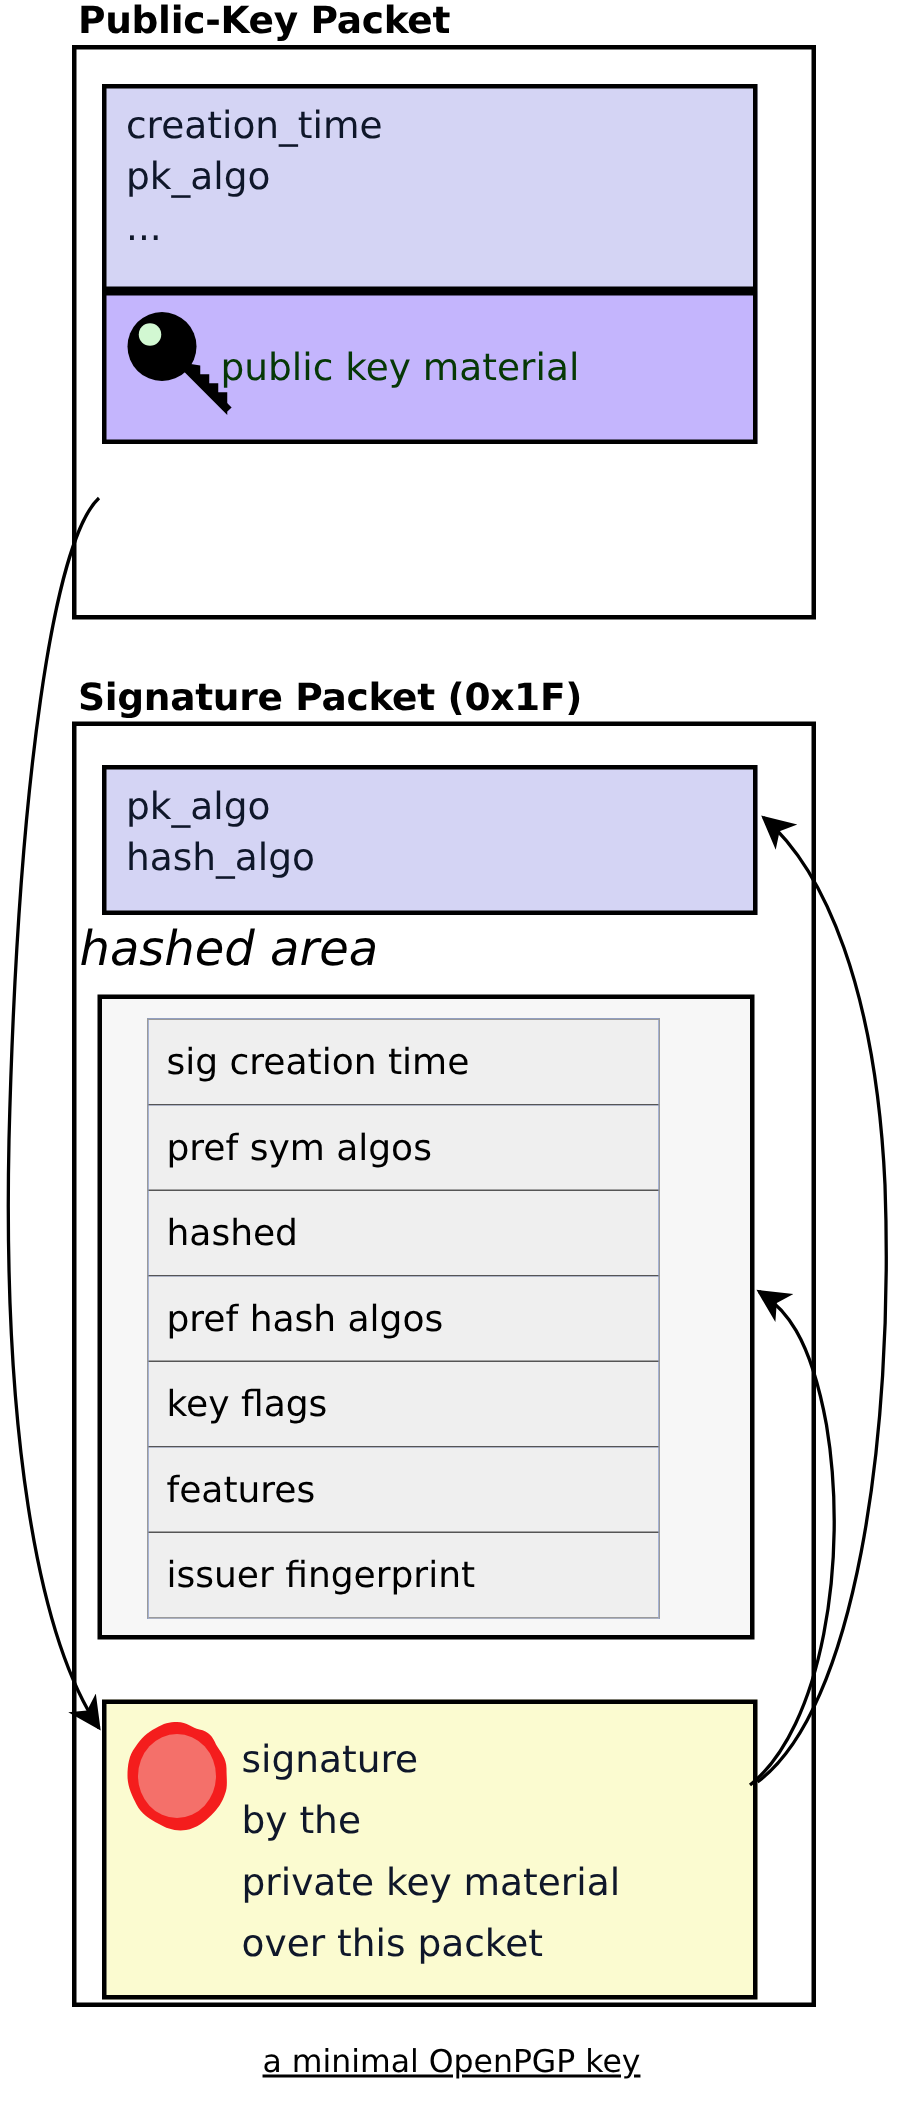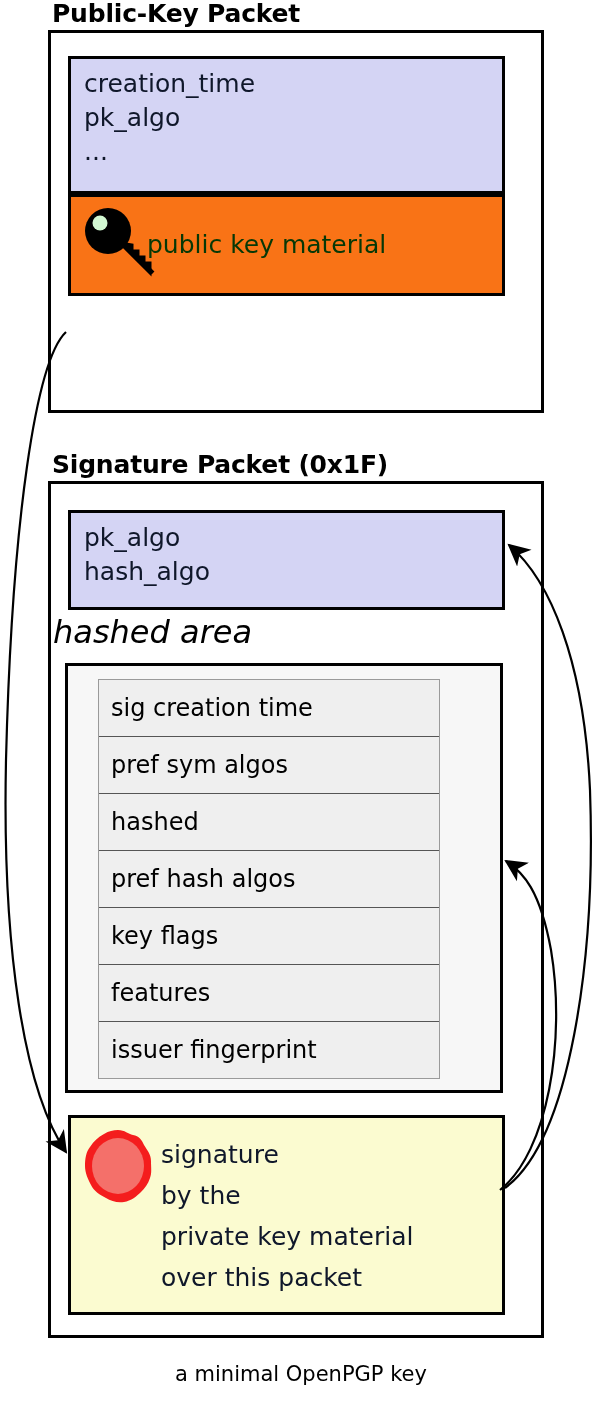--- a/index.html
+++ b/index.html
@@ -52,22 +52,22 @@
   #public-key-packet { left: 48px; top: 30px; width: 496px; height: 383px; }
   #signature-packet  { left: 48px; top: 481px; width: 496px; height: 857px; }
 
   
   .block {
     position: absolute;
     box-sizing: border-box;
     border: 3px solid #000000;
   }
   .block-purple { background: #d4d4f4; }
-  .block-green  { background: #f97316; }
-  .block-yellow { background: #fbfbd0; }
+  .block-green  { background: #c4b5fd; }
+  .block-yellow { background: #fbfbd0; margin-top: 18px; }
 
   #pk-fields   { left: 17px; top: 23px;  width: 437px; height: 138px; }
   #pk-material { left: 17px; top: 161px; width: 437px; height: 102px; }
 
   #sig-fields  { left: 17px; top: 26px;  width: 437px; height: 100px; }
   #sig-blob    { left: 17px; top: 631px; width: 437px; height: 200px; }
 
   .block-text {
     position: absolute;
     left: 13px;
@@ -152,20 +152,21 @@
 
   
   #caption {
     position: absolute;
     left: 0;
     top: 1362px;
     width: 602px;
     text-align: center;
     font-size: 21px;
     color: #000000;
+    text-decoration: underline;
   }
 </style>
 </head>
 <body>
 
 <div id="page">
 
   <div class="pkt-title" id="title-public-key">Public-Key Packet</div>
 
   <div class="packet-frame" id="public-key-packet">

